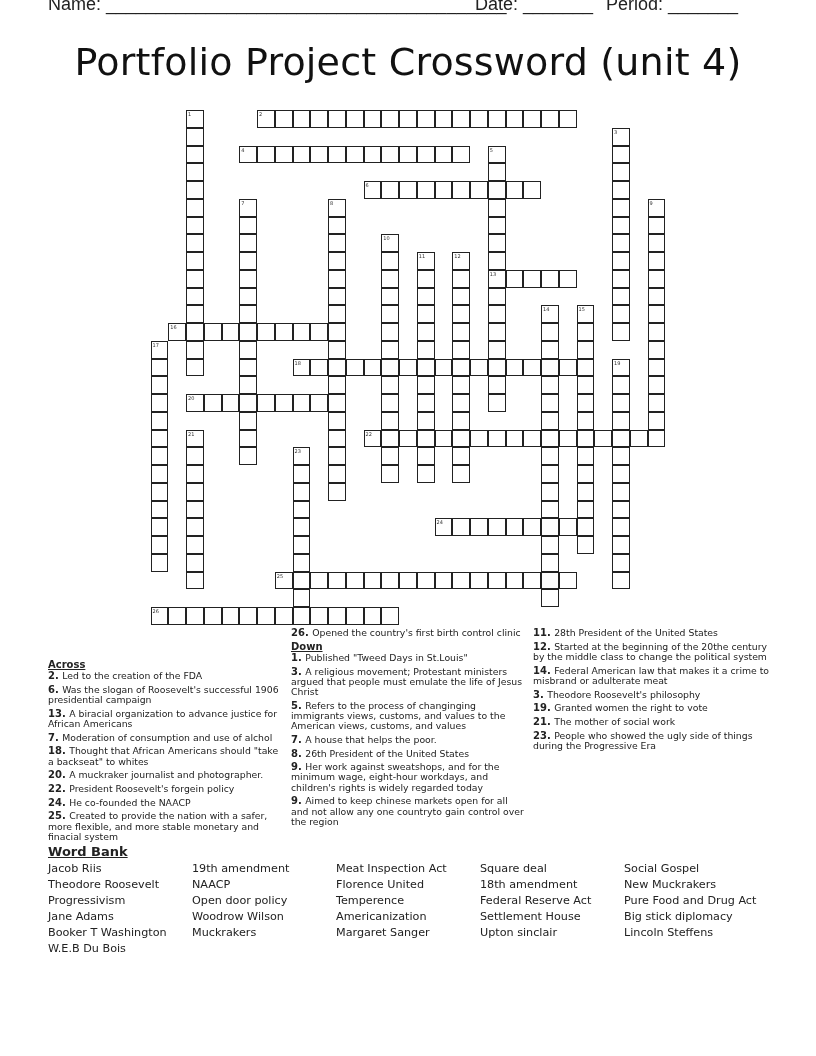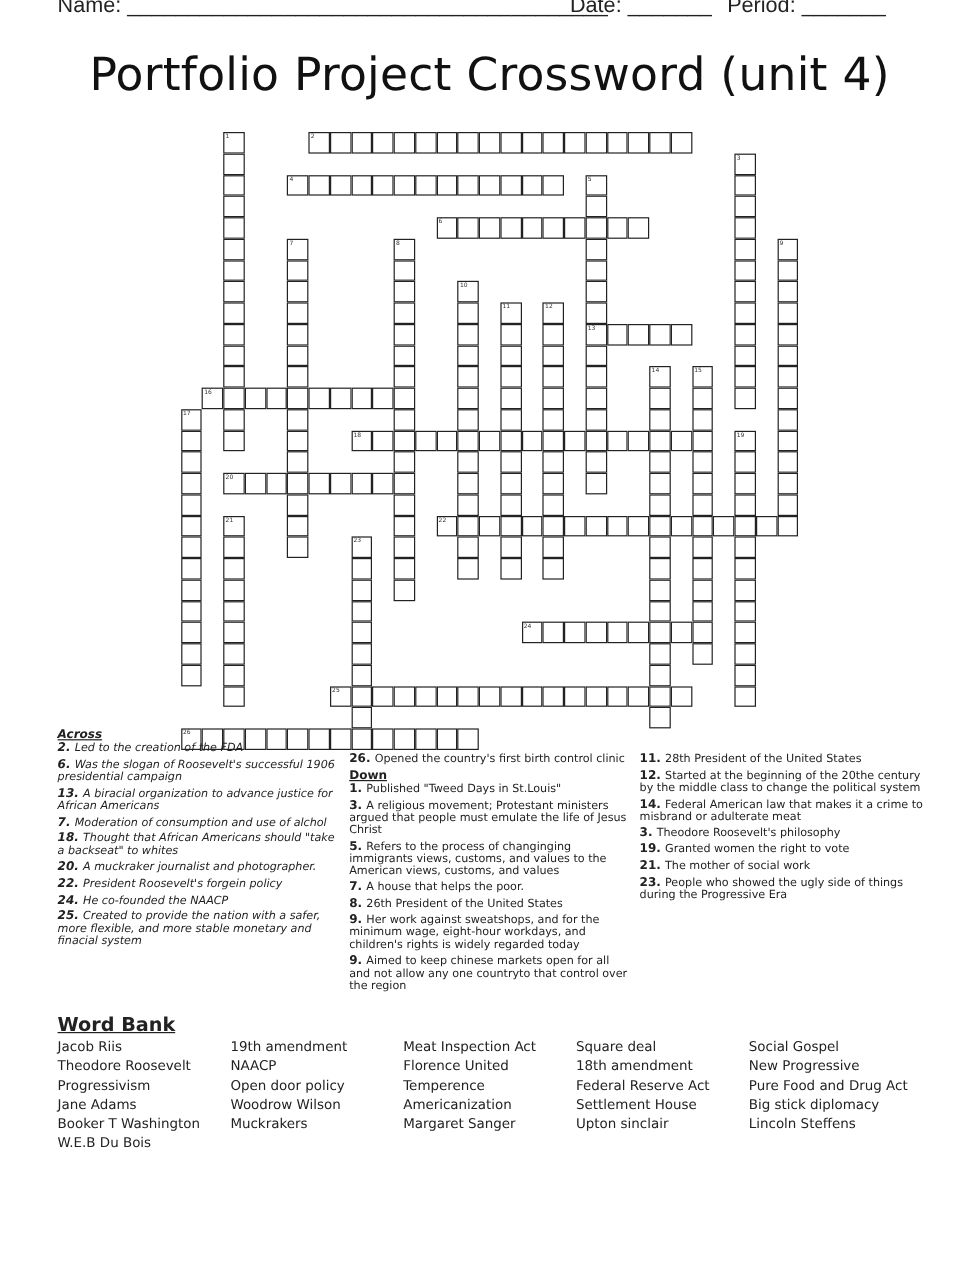--- a/index.html
+++ b/index.html
@@ -28,21 +28,21 @@
     position: absolute; font-family: "DejaVu Sans", sans-serif; font-size: 9.3px;
     line-height: 10.2px; color: #222;
   }
   .clue { margin: 0 0 3.5px 0; }
   .clue b { font-weight: bold; font-size: 10px; }
   .sect { font-weight: bold; text-decoration: underline; margin: 0 0 1px 0; font-size: 10px; }
   .wordbank {
     position: absolute; left: 48px; top: 844px; width: 740px;
     font-family: "DejaVu Sans", sans-serif; font-size: 11.2px; color: #222;
   }
-  .wb-title { font-weight: bold; text-decoration: underline; margin-bottom: 3px; font-size: 16px; }
+  .wb-title { font-weight: bold; text-decoration: underline; margin-bottom: 3px; font-size: 13px; }
   .wb-grid { display: grid; grid-template-columns: 144px 144px 144px 144px 144px; row-gap: 2.6px; }
   .wb-item { white-space: nowrap; line-height: 13.4px; }
 </style>
 </head>
 <body>
 
 <div class="header-line">
   <span style="left:0">Name: ________________________________________</span>
   <span style="left:427px">Date: _______</span>
   <span style="left:558px">Period: _______</span>
@@ -415,21 +415,21 @@
     <div class="cell" style="left: 239.25px; top: 607px;"></div>
     <div class="cell" style="left: 257px; top: 607px;"></div>
     <div class="cell" style="left: 274.75px; top: 607px;"></div>
     <div class="cell" style="left: 310.25px; top: 607px;"></div>
     <div class="cell" style="left: 328px; top: 607px;"></div>
     <div class="cell" style="left: 345.75px; top: 607px;"></div>
     <div class="cell" style="left: 363.5px; top: 607px;"></div>
     <div class="cell" style="left: 381.25px; top: 607px;"></div>
   </div>
 
-<div class="clues" style="left:48px; top:608px; width:232px;font-style:italic;">
+<div class="clues" style="left:48px; top:660px; width:232px;">
   <div class="sect">Across</div>
   <div id="across-list-a">
       <div class="clue"><b>2. </b><span>Led to the creation of the FDA</span></div>
       <div class="clue"><b>6. </b><span>Was the slogan of Roosevelt's successful 1906 presidential campaign</span></div>
       <div class="clue"><b>13. </b><span>A biracial organization to advance justice for African Americans</span></div>
       <div class="clue"><b>7. </b><span>Moderation of consumption and use of alchol</span></div>
       <div class="clue"><b>18. </b><span>Thought that African Americans should "take a backseat" to whites</span></div>
       <div class="clue"><b>20. </b><span>A muckraker journalist and photographer.</span></div>
       <div class="clue"><b>22. </b><span>President Roosevelt's forgein policy</span></div>
       <div class="clue"><b>24. </b><span>He co-founded the NAACP</span></div>
@@ -442,21 +442,21 @@
       <div class="clue"><b>26. </b><span>Opened the country's first birth control clinic</span></div>
     </div>
   <div class="sect">Down</div>
   <div id="down-list-a">
       <div class="clue"><b>1. </b><span>Published "Tweed Days in St.Louis"</span></div>
       <div class="clue"><b>3. </b><span>A religious movement; Protestant ministers argued that people must emulate the life of Jesus Christ</span></div>
       <div class="clue"><b>5. </b><span>Refers to the process of changinging immigrants views, customs, and values to the American views, customs, and values</span></div>
       <div class="clue"><b>7. </b><span>A house that helps the poor.</span></div>
       <div class="clue"><b>8. </b><span>26th President of the United States</span></div>
       <div class="clue"><b>9. </b><span>Her work against sweatshops, and for the minimum wage, eight-hour workdays, and children's rights is widely regarded today</span></div>
-      <div class="clue"><b>9. </b><span>Aimed to keep chinese markets open for all and not allow any one countryto that control over the region</span></div>
+      <div class="clue"><b>9. </b><span>Aimed to keep chinese markets open for all and not allow any one countryto gain control over the region</span></div>
     </div>
 </div>
 
 <div class="clues" style="left:533px; top:628px; width:240px;">
   <div id="down-list-b">
       <div class="clue"><b>11. </b><span>28th President of the United States</span></div>
       <div class="clue"><b>12. </b><span>Started at the beginning of the 20the century by the middle class to change the political system</span></div>
       <div class="clue"><b>14. </b><span>Federal American law that makes it a crime to misbrand or adulterate meat</span></div>
       <div class="clue"><b>3. </b><span>Theodore Roosevelt's philosophy</span></div>
       <div class="clue"><b>19. </b><span>Granted women the right to vote</span></div>
@@ -470,21 +470,21 @@
   <div class="wb-grid" id="wb-grid">
       <div class="wb-item">Jacob Riis</div>
       <div class="wb-item">19th amendment</div>
       <div class="wb-item">Meat Inspection Act</div>
       <div class="wb-item">Square deal</div>
       <div class="wb-item">Social Gospel</div>
       <div class="wb-item">Theodore Roosevelt</div>
       <div class="wb-item">NAACP</div>
       <div class="wb-item">Florence United</div>
       <div class="wb-item">18th amendment</div>
-      <div class="wb-item">New Progressive</div>
+      <div class="wb-item">New Muckrakers</div>
       <div class="wb-item">Progressivism</div>
       <div class="wb-item">Open door policy</div>
       <div class="wb-item">Temperence</div>
       <div class="wb-item">Federal Reserve Act</div>
       <div class="wb-item">Pure Food and Drug Act</div>
       <div class="wb-item">Jane Adams</div>
       <div class="wb-item">Woodrow Wilson</div>
       <div class="wb-item">Americanization</div>
       <div class="wb-item">Settlement House</div>
       <div class="wb-item">Big stick diplomacy</div>

